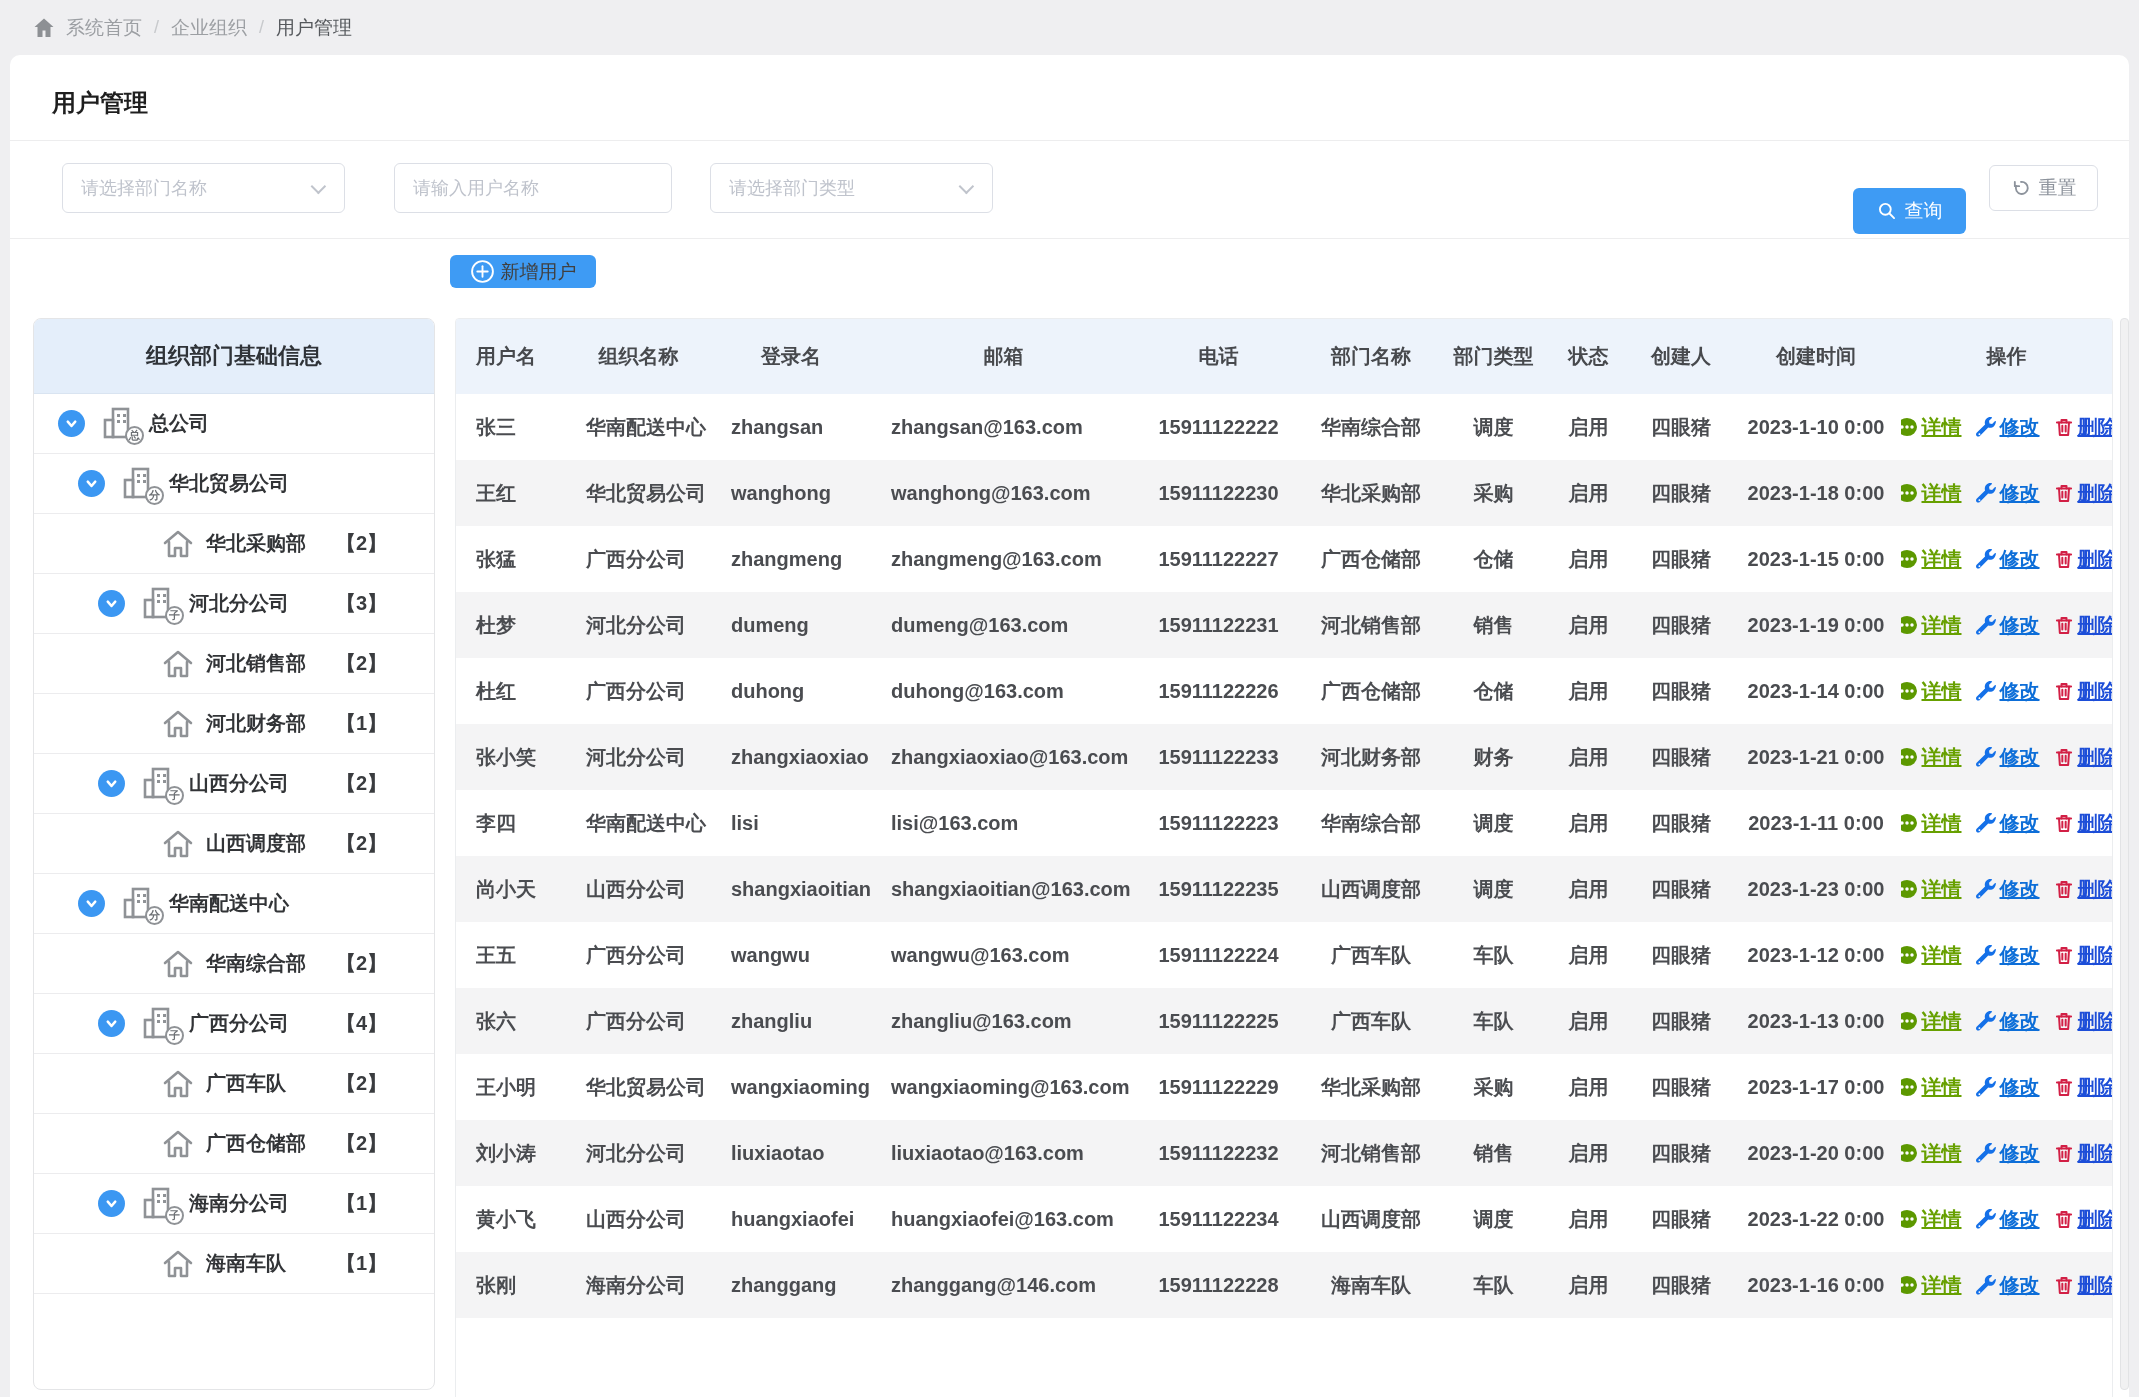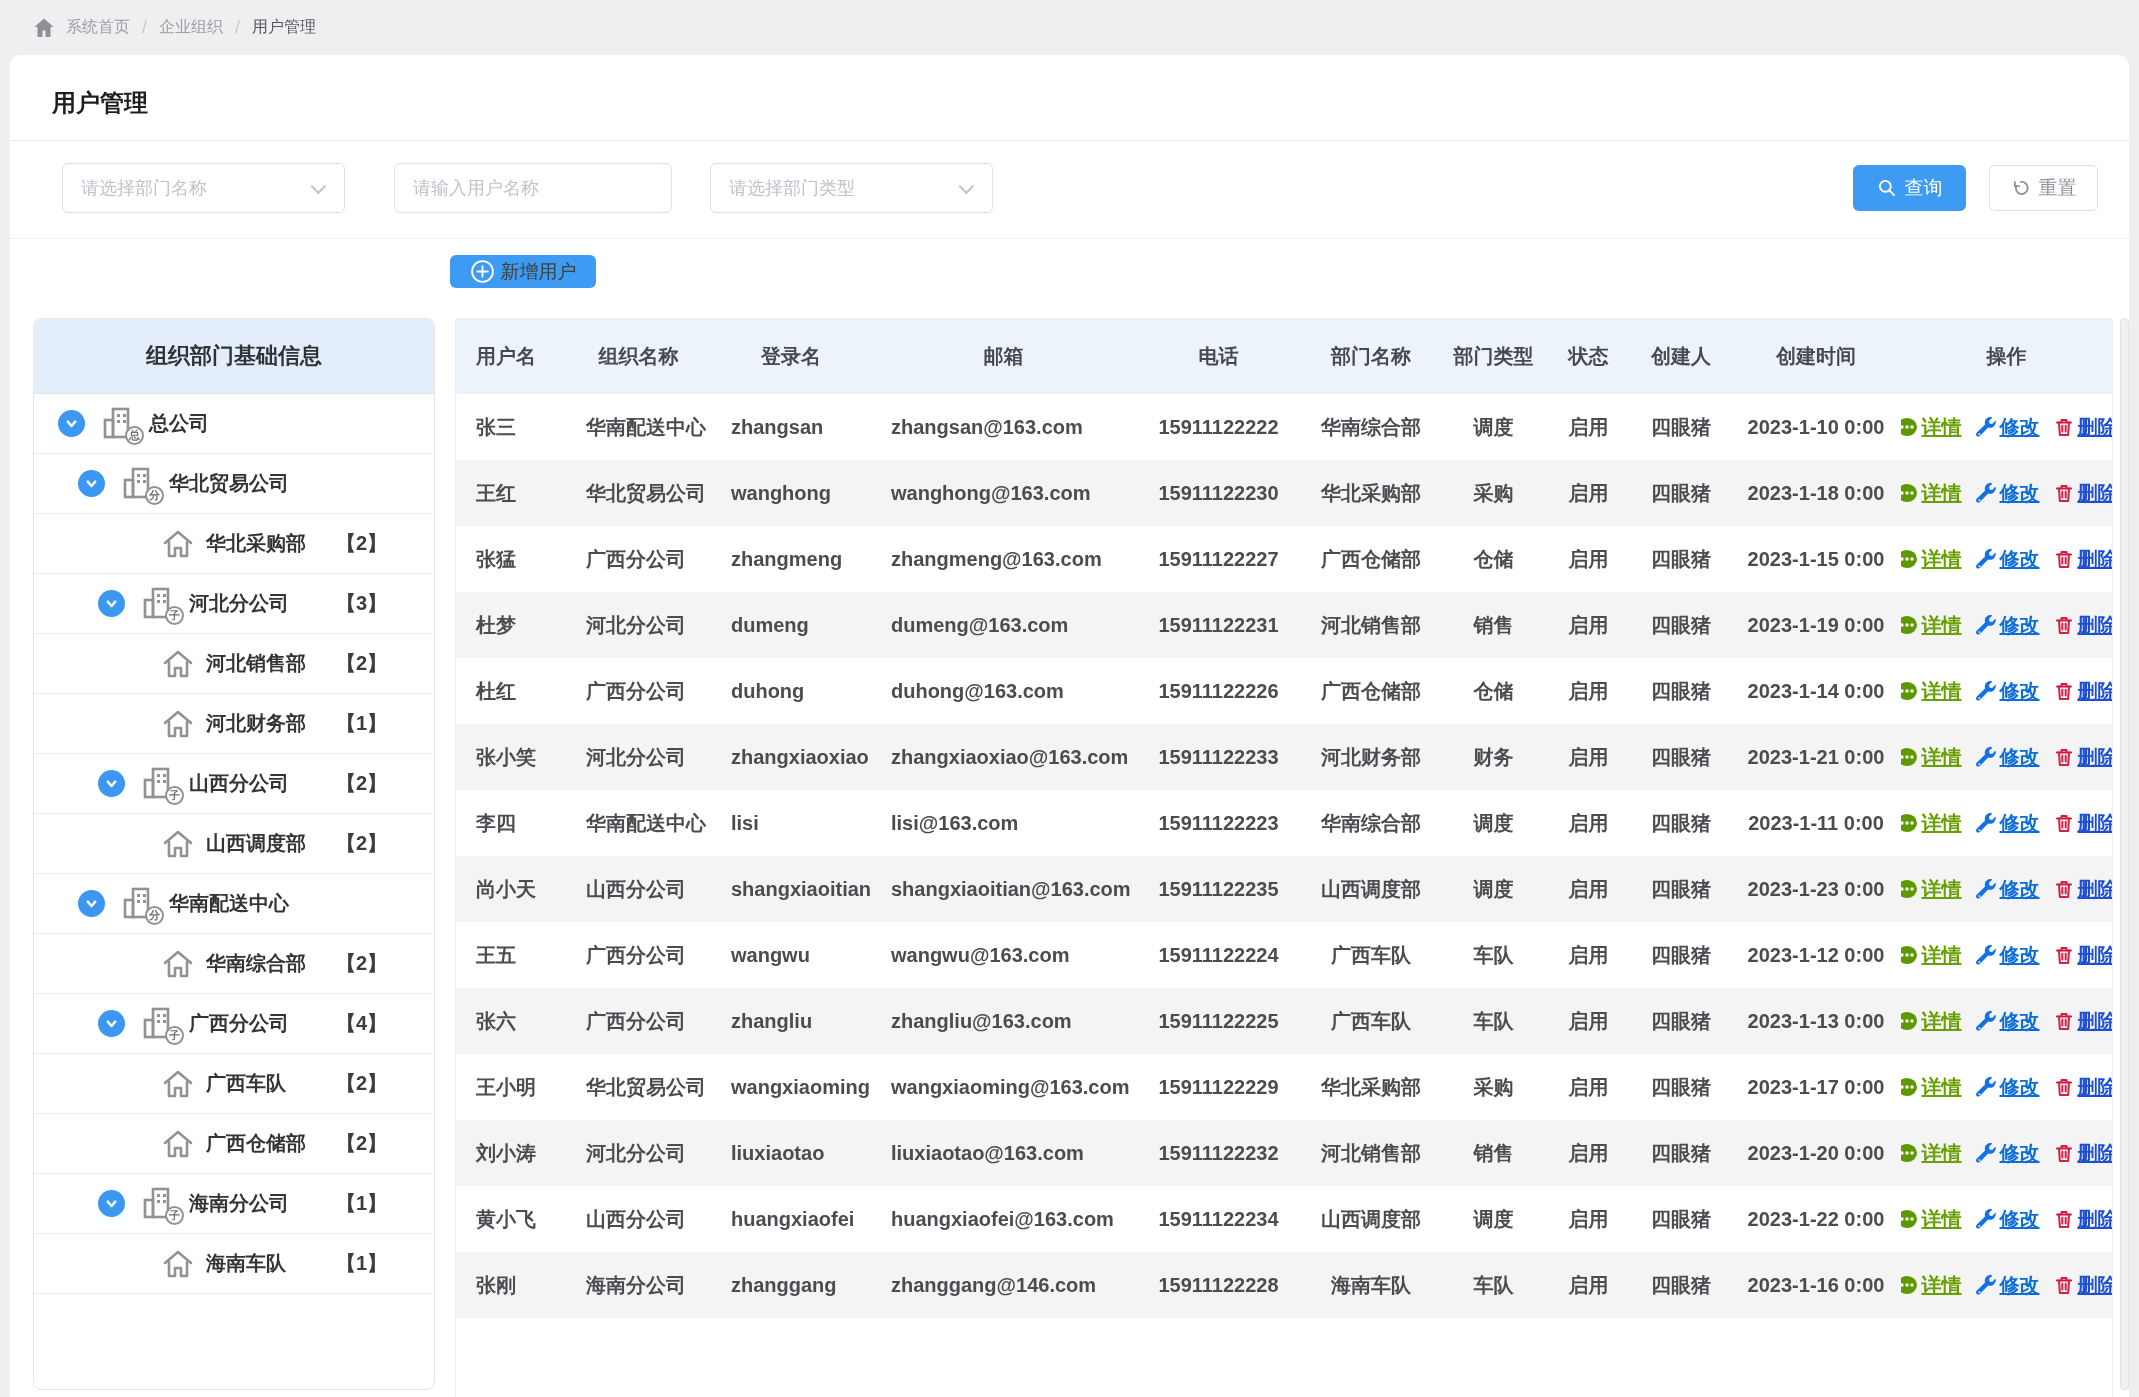--- a/index.html
+++ b/index.html
@@ -3,21 +3,21 @@
 <meta charset="utf-8">
 <style>
   * { box-sizing: border-box; margin: 0; padding: 0; }
   html,body { width: 2139px; height: 1397px; overflow: hidden;
     font-family: "Liberation Sans", "DejaVu Sans", sans-serif; background: #efeff1; }
 
   
   .crumb-bar { position: absolute; left: 0; top: 0; width: 2139px; height: 55px;
     display: flex; align-items: center; padding-left: 32px; background: #efeff1; }
   .crumb-bar svg { margin-right: 10px; }
-  .crumb { font-size: 16px; color: #9c9fa3; }
+  .crumb { font-size: 19px; color: #9c9fa3; }
   .crumb.active { color: #55585c; }
   .crumb-sep { font-size: 18px; color: #c7c9cc; margin: 0 12px; }
 
   
   .card { position: absolute; left: 10px; top: 55px; width: 2119px; height: 1342px;
     background: #fff; border-radius: 10px 10px 0 0; }
   .page-title { position: absolute; left: 42px; top: 32px; font-size: 24px;
     font-weight: bold; color: #1e1e1e; }
   .hr1 { position: absolute; left: 0; top: 85px; width: 100%; border-top: 1px solid #ededee; }
   .hr2 { position: absolute; left: 0; top: 183px; width: 100%; border-top: 1px solid #ededee; }
@@ -28,21 +28,21 @@
     padding: 0 18px; font-size: 18px; color: #bfc3cc; }
   .sel1 { left: 52px;  width: 283px; }
   .inp1 { left: 384px; width: 278px; }
   .sel2 { left: 700px; width: 283px; }
   .sel .ph, .inp .ph { flex: 1 1 auto; white-space: nowrap; overflow: hidden; }
   .caret { width: 11px; height: 11px; border-left: 2px solid #c0c4cc; border-bottom: 2px solid #c0c4cc;
     transform: rotate(-45deg) translateY(-3px); flex: 0 0 auto; }
 
   .btn { position: absolute; top: 110px; height: 46px; border-radius: 6px; display: flex;
     align-items: center; justify-content: center; font-size: 19px; cursor: pointer; gap: 8px; }
-  .btn-query { left: 1843px; width: 113px; background: #3e9bf4; color: #fff; border: none; }
+  .btn-query { left: 1843px; width: 113px; background: #3e9bf4; color: #fff; border: none; margin-top: 23px; }
   .btn-reset { left: 1979px; width: 109px; background: #fff; color: #8d939c;
     border: 1px solid #dcdfe6; }
 
   .btn-add { position: absolute; left: 440px; top: 200px; width: 146px; height: 33px;
     background: #3e9bf4; color: #404040; border: none; border-radius: 6px; display: flex;
     align-items: center; justify-content: center; gap: 6px; font-size: 19px; cursor: pointer; }
 
   
   .tree-panel { position: absolute; left: 23px; top: 263px; width: 402px; height: 1072px;
     background: #fff; border: 1px solid #e4e5e7; border-radius: 8px; overflow: hidden; }

